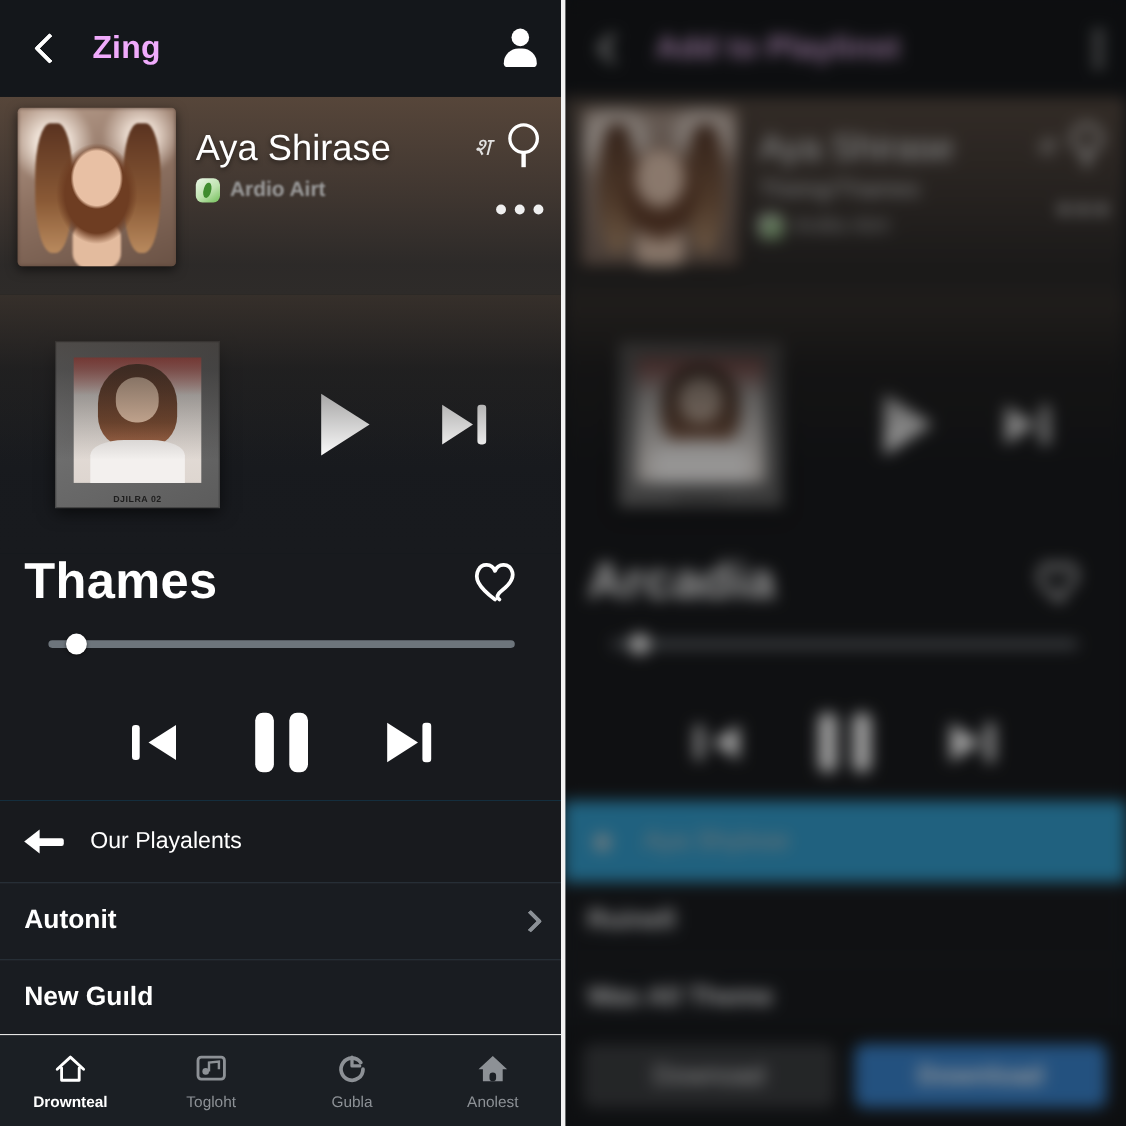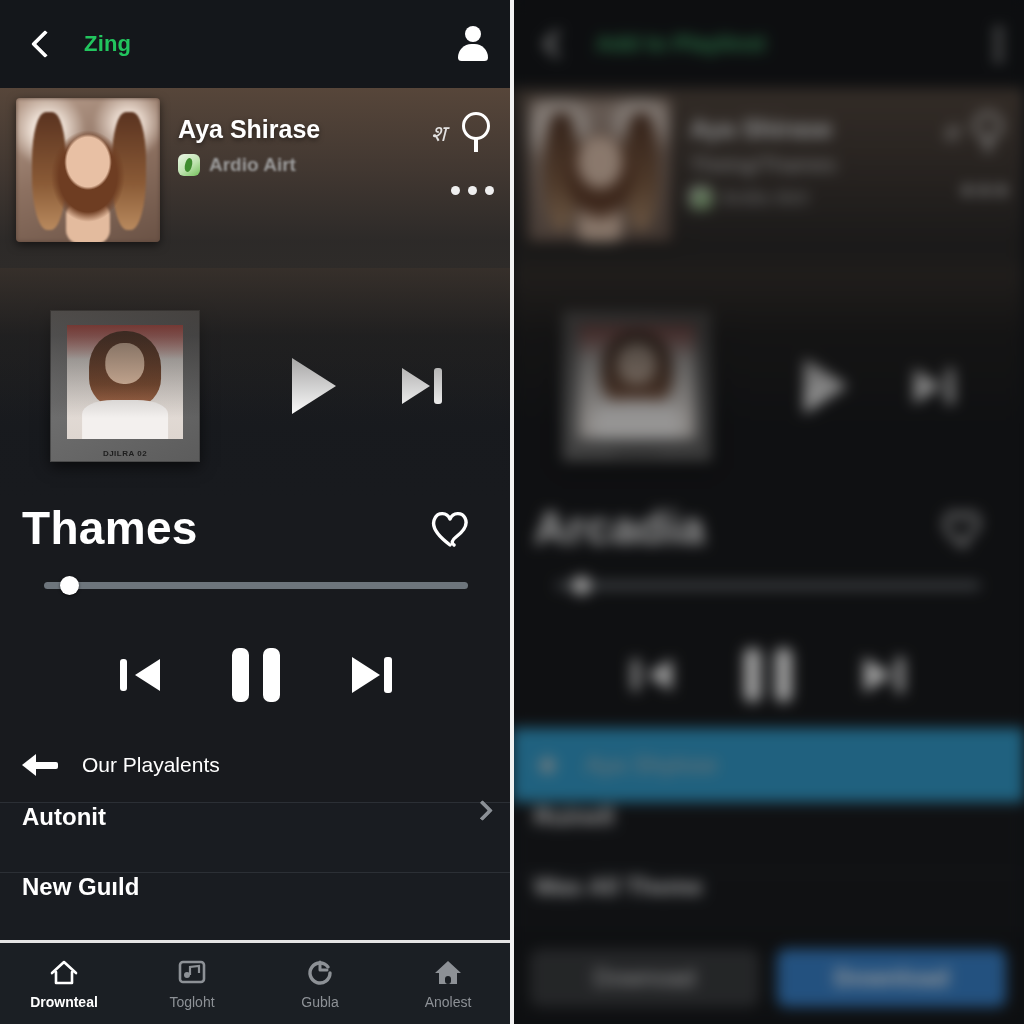--- a/index.html
+++ b/index.html
@@ -45,22 +45,22 @@
     flex: 0 0 auto;
   }
   .chev-left {
     width: 20px; height: 20px;
     border-left: 4px solid #fff;
     border-bottom: 4px solid #fff;
     transform: rotate(45deg);
     border-radius: 2px;
   }
   .appbar .title {
-    color: #22c55e;
-    font-size: 22px;
+    color: #f0abfc;
+    font-size: 29px;
     font-weight: bold;
     margin-left: 16px;
     letter-spacing: .2px;
     white-space: nowrap;
   }
   .appbar .spacer { flex: 1 1 auto; }
   .person-icon { width: 34px; height: 36px; position: relative; }
   .person-icon .ph {
     position: absolute; left: 9px; top: 0;
     width: 16px; height: 16px; border-radius: 50%;
@@ -124,21 +124,21 @@
     filter: blur(1px);
   }
   .avatar .hairL { left: 16px; }
   .avatar .hairR { right: 14px; }
   .avatar .neck {
     position: absolute; left: 50px; top: 104px; width: 44px; height: 42px;
     background: #e3bb9e; border-radius: 14px; filter: blur(1px);
   }
   .banner-txt { margin-left: 18px; padding-top: 18px; flex: 1 1 auto; min-width: 0; }
   .artist-name {
-    font-size: 25px; font-weight: bold; color: #ffffff;
+    font-size: 33px; font-weight: normal; color: #ffffff;
     text-shadow: 0 2px 5px rgba(0,0,0,.5);
     line-height: 1.1; white-space: nowrap;
   }
   .artist-sub {
     margin-top: 9px;
     font-size: 21px; color: #e2e2e2;
     text-shadow: 0 2px 5px rgba(0,0,0,.5);
     white-space: nowrap;
   }
   .artist-app {
@@ -309,21 +309,21 @@
   }
   .arrow-left .head {
     position: absolute; left: 0; top: 2px;
     width: 0; height: 0;
     border-right: 14px solid #ffffff;
     border-top: 11px solid transparent;
     border-bottom: 11px solid transparent;
   }
   .row-link .lbl { margin-left: 22px; color: #ffffff; font-size: 21px; }
   .row {
-    display: flex; align-items: flex-start;
+    display: flex; align-items: center;
     height: 70px; padding: 0 22px;
     border-top: 1px solid #2b2f35;
     background: #191c21;
   }
   .row .lbl { color: #ffffff; font-size: 24px; font-weight: bold; }
   .chev-right {
     margin-left: auto;
     width: 15px; height: 15px;
     border-right: 4px solid #8b9096;
     border-top: 4px solid #8b9096;
@@ -331,21 +331,21 @@
     border-radius: 2px;
   }
 
   
   .bottomnav {
     position: absolute; left: 0; bottom: 0;
     width: 512px; height: 84px;
     background: #1b1f24;
     display: flex; align-items: center;
     z-index: 8;
-    border-top: 3px solid #e5e5e5;
+    border-top: 1px solid #e5e5e5;
   }
   .nav-item {
     flex: 1 1 0;
     display: flex; flex-direction: column; align-items: center; gap: 7px;
   }
   .nav-item .lbl { font-size: 14px; color: #8d9196; }
   .nav-item.active .lbl { color: #ffffff; font-weight: bold; }
   .nav-ico { height: 30px; display: flex; align-items: center; justify-content: center; }
 
   

